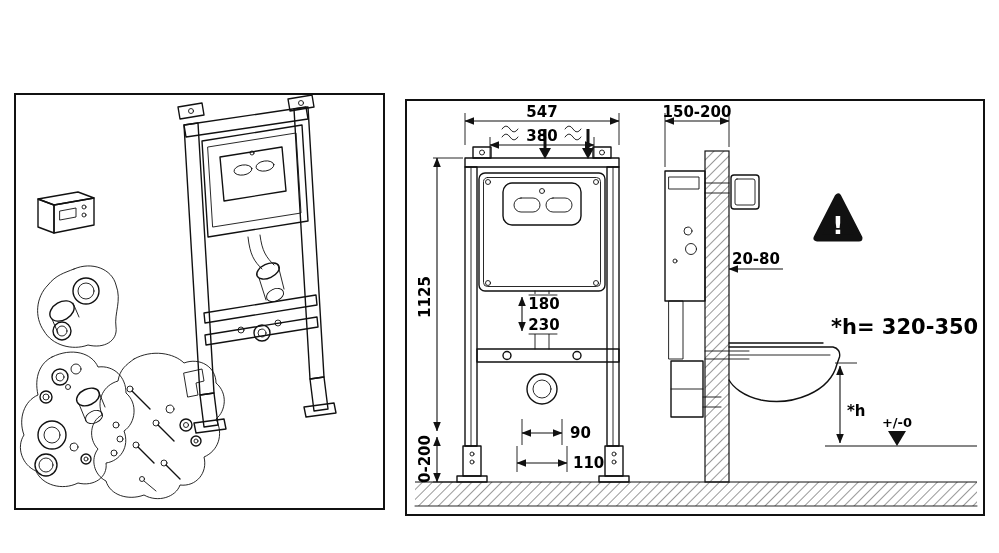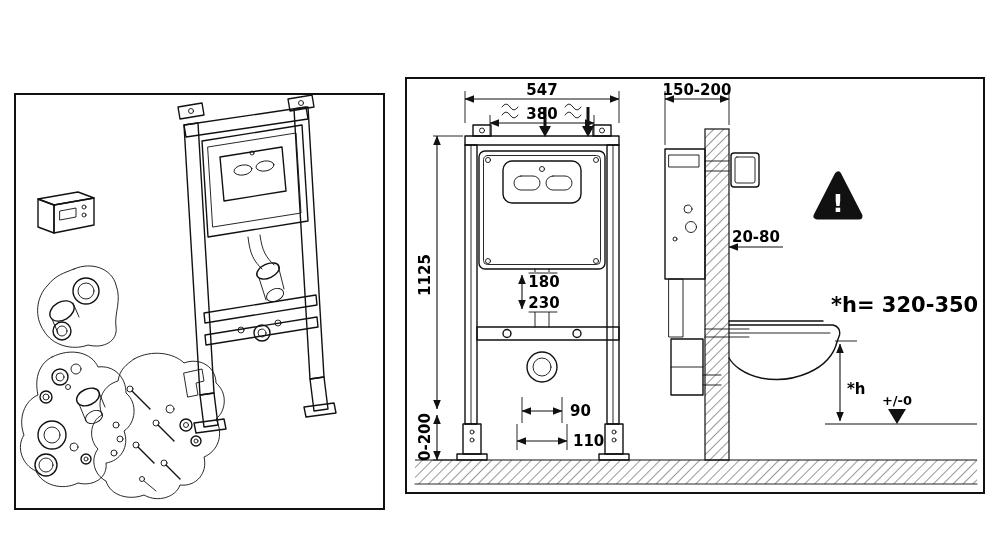--- a/index.html
+++ b/index.html
@@ -1,19 +1,19 @@
 <!DOCTYPE html>
 <html><head>
 <meta charset="utf-8">
 <style>
   html,body{margin:0;padding:0;background:#ffffff;}
   .stage{position:relative;width:999px;height:553px;background:#fff;overflow:hidden;font-family:"DejaVu Sans",sans-serif;}
   .panel{position:absolute;border:2px solid #111;background:#fff;box-sizing:border-box;}
   .panel-left{left:14px;top:93px;width:371px;height:417px;}
-  .panel-right{left:405px;top:77px;width:580px;height:417px;}
+  .panel-right{left:405px;top:99px;width:580px;height:417px;}
   .panel svg{display:block;width:100%;height:100%;}
   .ln{fill:none;stroke:#111;stroke-width:1.4;stroke-linejoin:round;stroke-linecap:round;}
   .thin{fill:none;stroke:#111;stroke-width:0.9;stroke-linejoin:round;stroke-linecap:round;}
   .dimln{fill:none;stroke:#111;stroke-width:1.1;}
   .ext{fill:none;stroke:#111;stroke-width:0.9;}
   .solid{fill:#111;stroke:none;}
   .dimtxt{font-family:"DejaVu Sans",sans-serif;font-weight:bold;font-size:15px;fill:#000;}
   .dimtxt-sm{font-family:"DejaVu Sans",sans-serif;font-weight:bold;font-size:13px;fill:#000;}
   .dimtxt-lg{font-family:"DejaVu Sans",sans-serif;font-weight:bold;font-size:21px;fill:#000;}
   .warntxt{font-family:"DejaVu Sans",sans-serif;font-weight:bold;font-size:25px;fill:#fff;}

